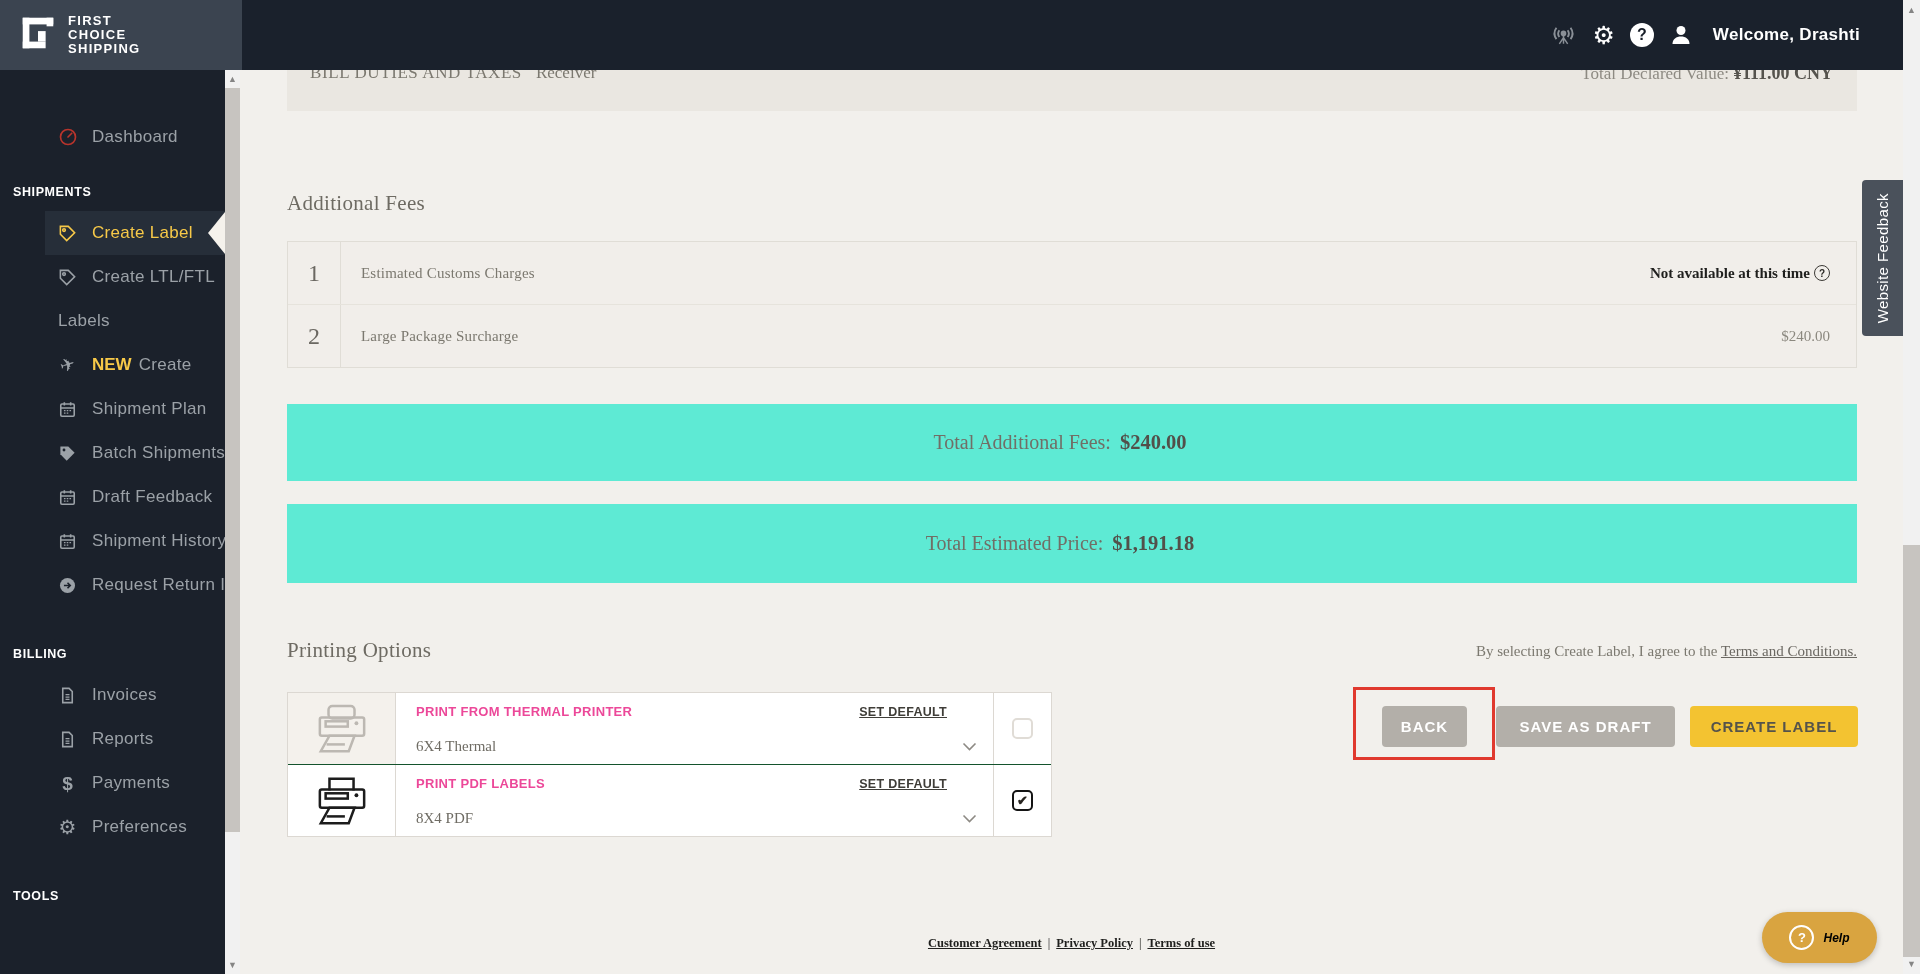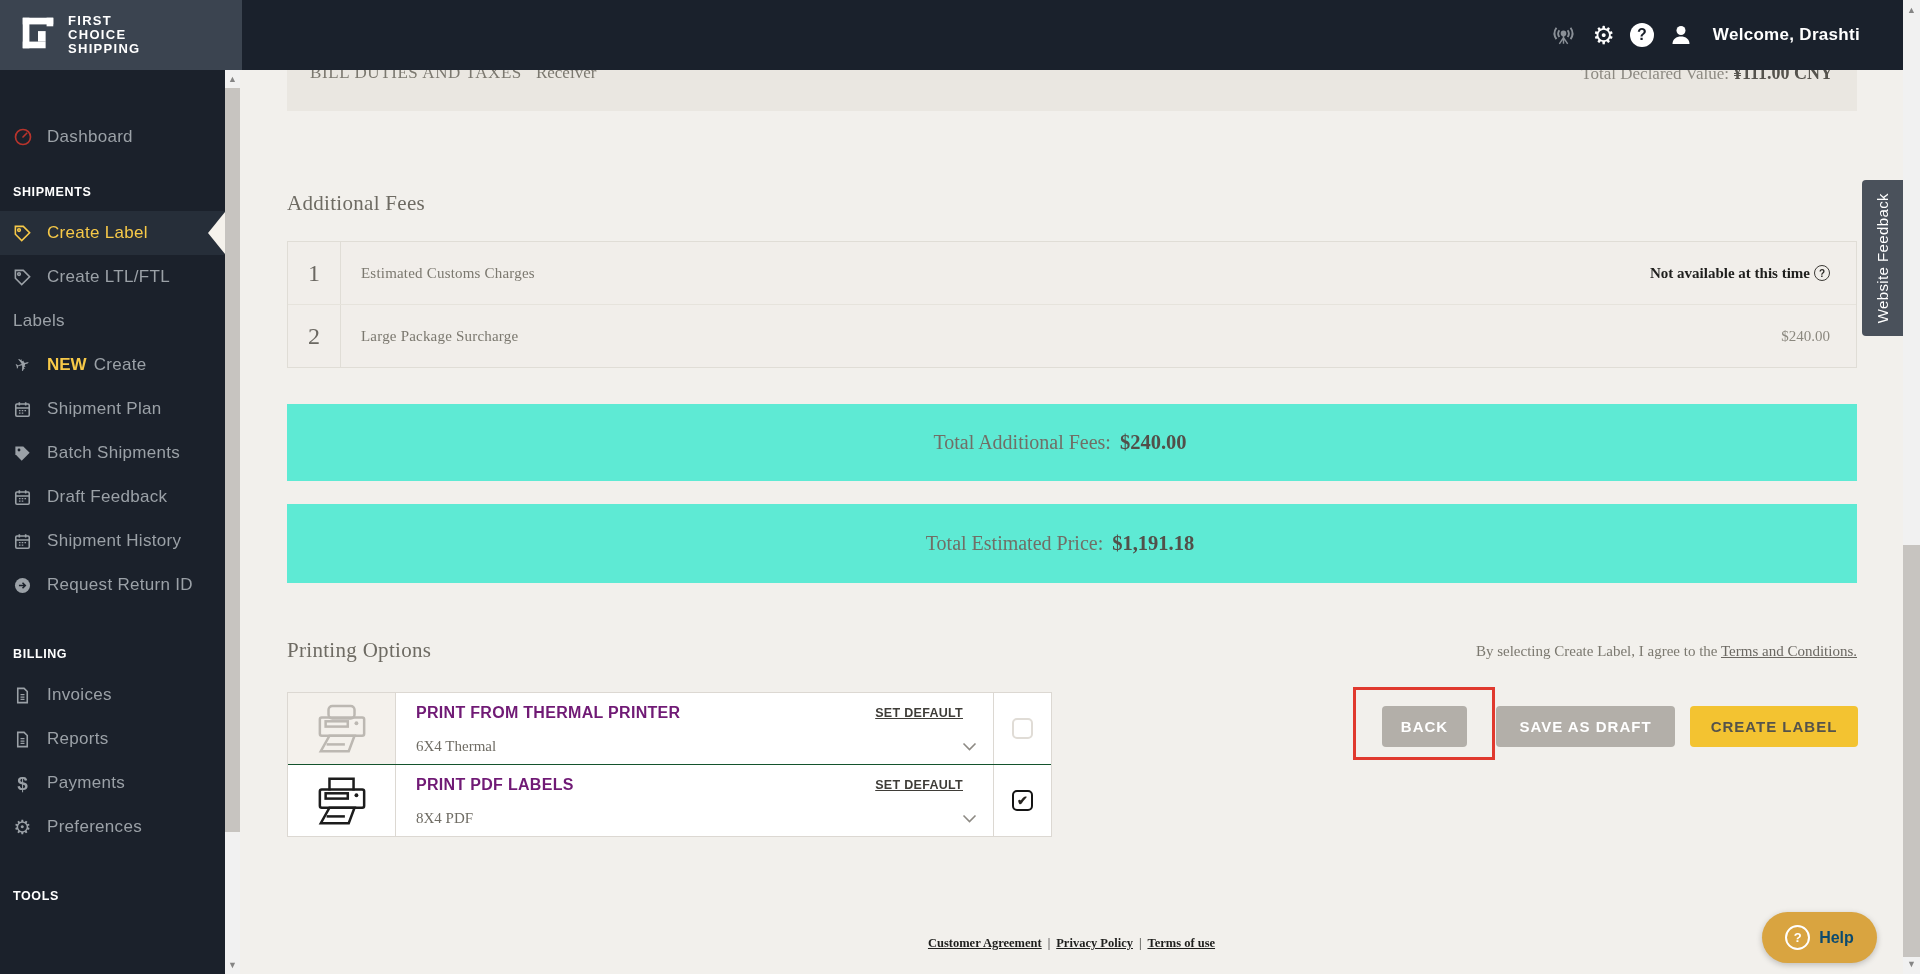--- a/index.html
+++ b/index.html
@@ -16,21 +16,21 @@
   .tb-icon.dim{color:#8a9097;}
   .help-circle{width:24px;height:24px;border-radius:50%;background:#fff;color:#161c26;font-weight:bold;font-size:16px;display:flex;align-items:center;justify-content:center;}
   #welcome{color:#fff;font-size:17px;font-weight:bold;margin-left:5px;letter-spacing:.3px;}
   .glyph{line-height:1;}
 
   
   #sidebar{position:absolute;left:0;top:70px;width:225px;height:904px;background:#1b212b;overflow:hidden;z-index:4;}
   #sb-nav{padding-top:45px;}
   .sb-header{color:#fff;font-size:12.5px;font-weight:bold;letter-spacing:.6px;margin:26px 0 12px 13px;}
   .sb-header.gap-lg{margin-top:40px;}
-  .sb-item{height:44px;display:flex;align-items:center;padding-left:12px;cursor:pointer;position:relative;}
+  .sb-item{height:44px;display:flex;align-items:center;padding-left:12px;cursor:pointer;position:relative;margin-left:45px;}
   .sb-item .ic{width:21px;height:21px;margin-right:14px;flex:none;display:flex;align-items:center;justify-content:center;color:#9ba1a7;}
   .sb-item .ic.red{color:#b8342c;}
   .sb-item.noicon{padding-left:13px;}
   .sb-label{font-size:17px;color:#9ba1a7;letter-spacing:.3px;white-space:nowrap;}
   .sb-prefix{font-size:17px;color:#f7c948;font-weight:bold;margin-right:7px;}
   .sb-item.active{background:#262e39;}
   .sb-item.active .sb-label,.sb-item.active .ic{color:#f7c948;}
   .sb-arrow{position:absolute;right:0;top:50%;transform:translateY(-50%);width:0;height:0;border-top:21px solid transparent;border-bottom:21px solid transparent;border-right:17px solid #f5f2ec;}
 
   
@@ -74,43 +74,43 @@
 
   #print-table{position:absolute;left:47px;top:622px;width:765px;background:#fff;border:1px solid #dcd8d2;box-sizing:border-box;}
   .print-row{display:flex;height:71px;align-items:stretch;}
   .print-row + .print-row{border-top:1px solid #14532d;}
   .pr-icon{width:107px;flex:none;border-right:1px solid #dcd8d2;display:flex;align-items:center;justify-content:center;}
   .pr-icon.beige{background:#f4f1ec;}
   .pr-icon.light{color:#bcb8b2;}
   .pr-icon.dark{color:#1c1c1c;}
   .pr-main{flex:1;padding:11px 16px 9px 20px;display:flex;flex-direction:column;justify-content:space-between;font-family:"Liberation Sans",sans-serif;}
   .pr-line{display:flex;align-items:center;justify-content:space-between;}
-  .pr-title{font-size:16px;color:#701a75;letter-spacing:.3px;font-weight:600;}
-  .pr-default{font-size:12.5px;font-weight:bold;color:#3f3d38;text-decoration:underline;letter-spacing:.3px;cursor:pointer;margin-right:14px;}
+  .pr-title{font-size:13px;color:#ec4899;letter-spacing:.3px;font-weight:600;}
+  .pr-default{font-size:12.5px;font-weight:bold;color:#3f3d38;text-decoration:underline;letter-spacing:.3px;cursor:pointer;margin-right:30px;}
   .pr-value{font-size:15px;color:#6f6c64;font-family:"Liberation Serif",serif;}
   .pr-chev{cursor:pointer;display:flex;align-items:center;}
   .pr-check{width:57px;flex:none;border-left:1px solid #dcd8d2;display:flex;align-items:center;justify-content:center;}
   .cbox{width:21px;height:21px;border-radius:5px;box-sizing:border-box;display:flex;align-items:center;justify-content:center;cursor:pointer;}
   .cbox.off{border:2.5px solid #e0dcd6;background:#fff;}
   .cbox.on{border:2.5px solid #141414;background:#fff;font-size:13px;font-weight:bold;color:#27241f;}
 
   .btn{position:absolute;top:636px;height:41px;border:none;border-radius:4px;font-family:"Liberation Sans",sans-serif;font-size:15px;font-weight:bold;letter-spacing:1px;cursor:pointer;}
   .btn.gray{background:#b3afa9;color:#fff;}
   #back-btn{left:1142px;width:85px;}
   #save-btn{left:1256px;width:179px;}
   #create-btn{left:1450px;width:168px;background:#f3c331;color:#55534b;}
   #annotation{position:absolute;left:1113px;top:617px;width:142px;height:73px;border:3px solid #e0392e;box-sizing:border-box;pointer-events:none;z-index:3;}
 
   #footer{position:absolute;left:0;right:0;top:866px;text-align:center;font-family:Liberation Serif, serif;font-size:12.5px;font-weight:bold;color:#1f1f1d;}
   #footer a{color:#1f1f1d;text-decoration:underline;cursor:pointer;}
   #footer .sep{margin:0 6px;font-weight:normal;}
 
   #help-btn{position:absolute;right:26px;top:842px;width:115px;height:51px;border-radius:26px;background:#d9a440;display:flex;align-items:center;justify-content:center;gap:9px;cursor:pointer;box-shadow:0 2px 6px rgba(0,0,0,.22);font-family:"Liberation Sans",sans-serif;}
   .help-ring{width:21px;height:21px;border:2px solid #fff;border-radius:50%;color:#fff;font-size:13px;font-weight:bold;display:flex;align-items:center;justify-content:center;}
-  #help-label{color:#0c4a6e;font-size:16px;font-weight:bold;}
+  #help-label{color:#000000;font-size:12px;font-weight:bold;font-style:italic;}
 
   #feedback-tab{position:absolute;right:17px;top:180px;width:41px;height:156px;background:#4a515b;border-radius:4px 0 0 4px;display:flex;align-items:center;justify-content:center;cursor:pointer;z-index:6;}
   #feedback-label{writing-mode:vertical-rl;transform:rotate(180deg);color:#fff;font-size:15px;letter-spacing:.4px;white-space:nowrap;}
 </style>
 </head>
 <body>
 
 <div id="app">
 
   <div id="topbar">

